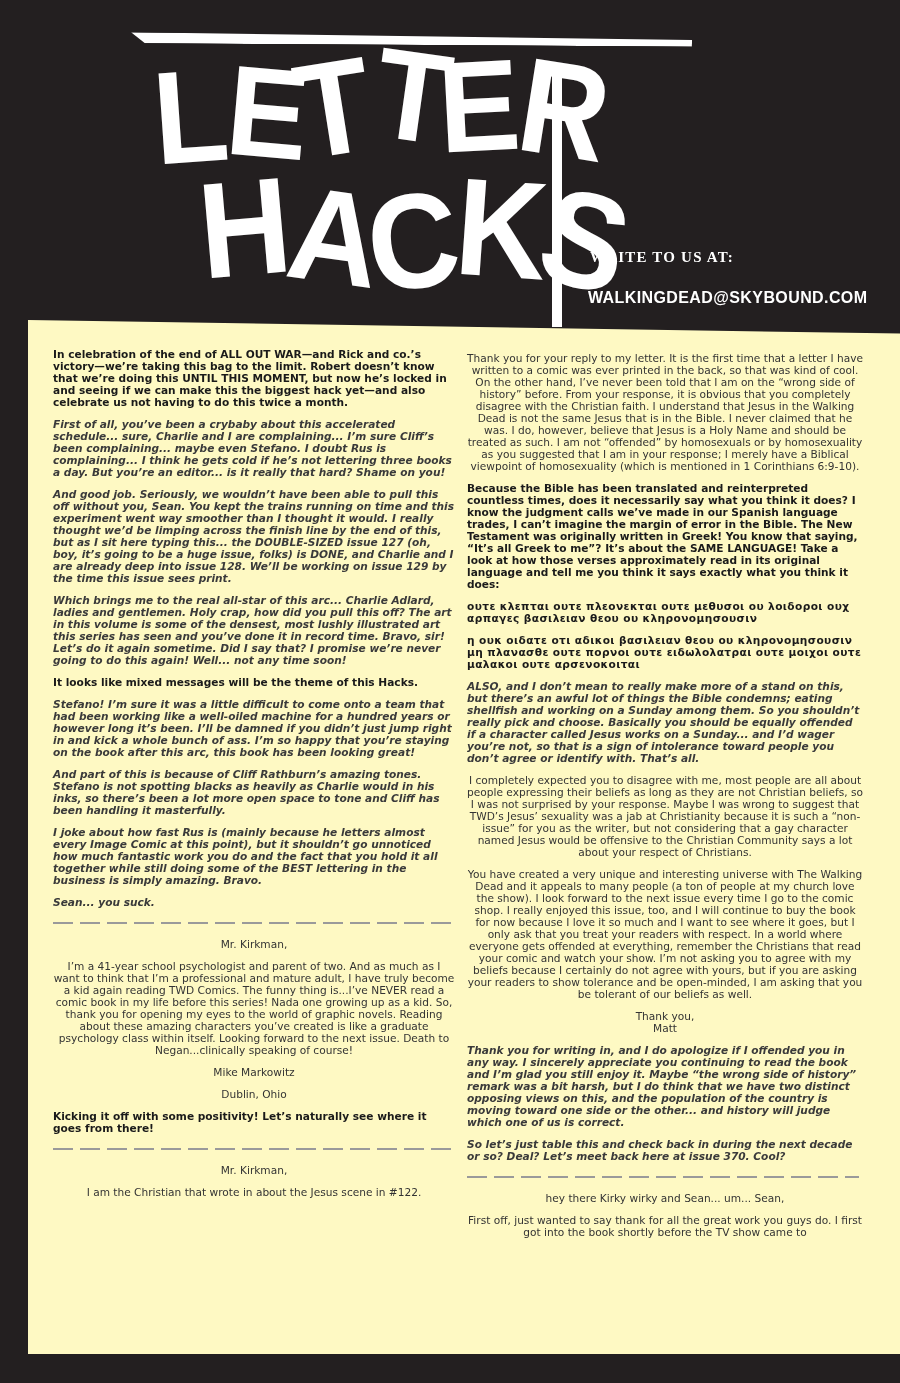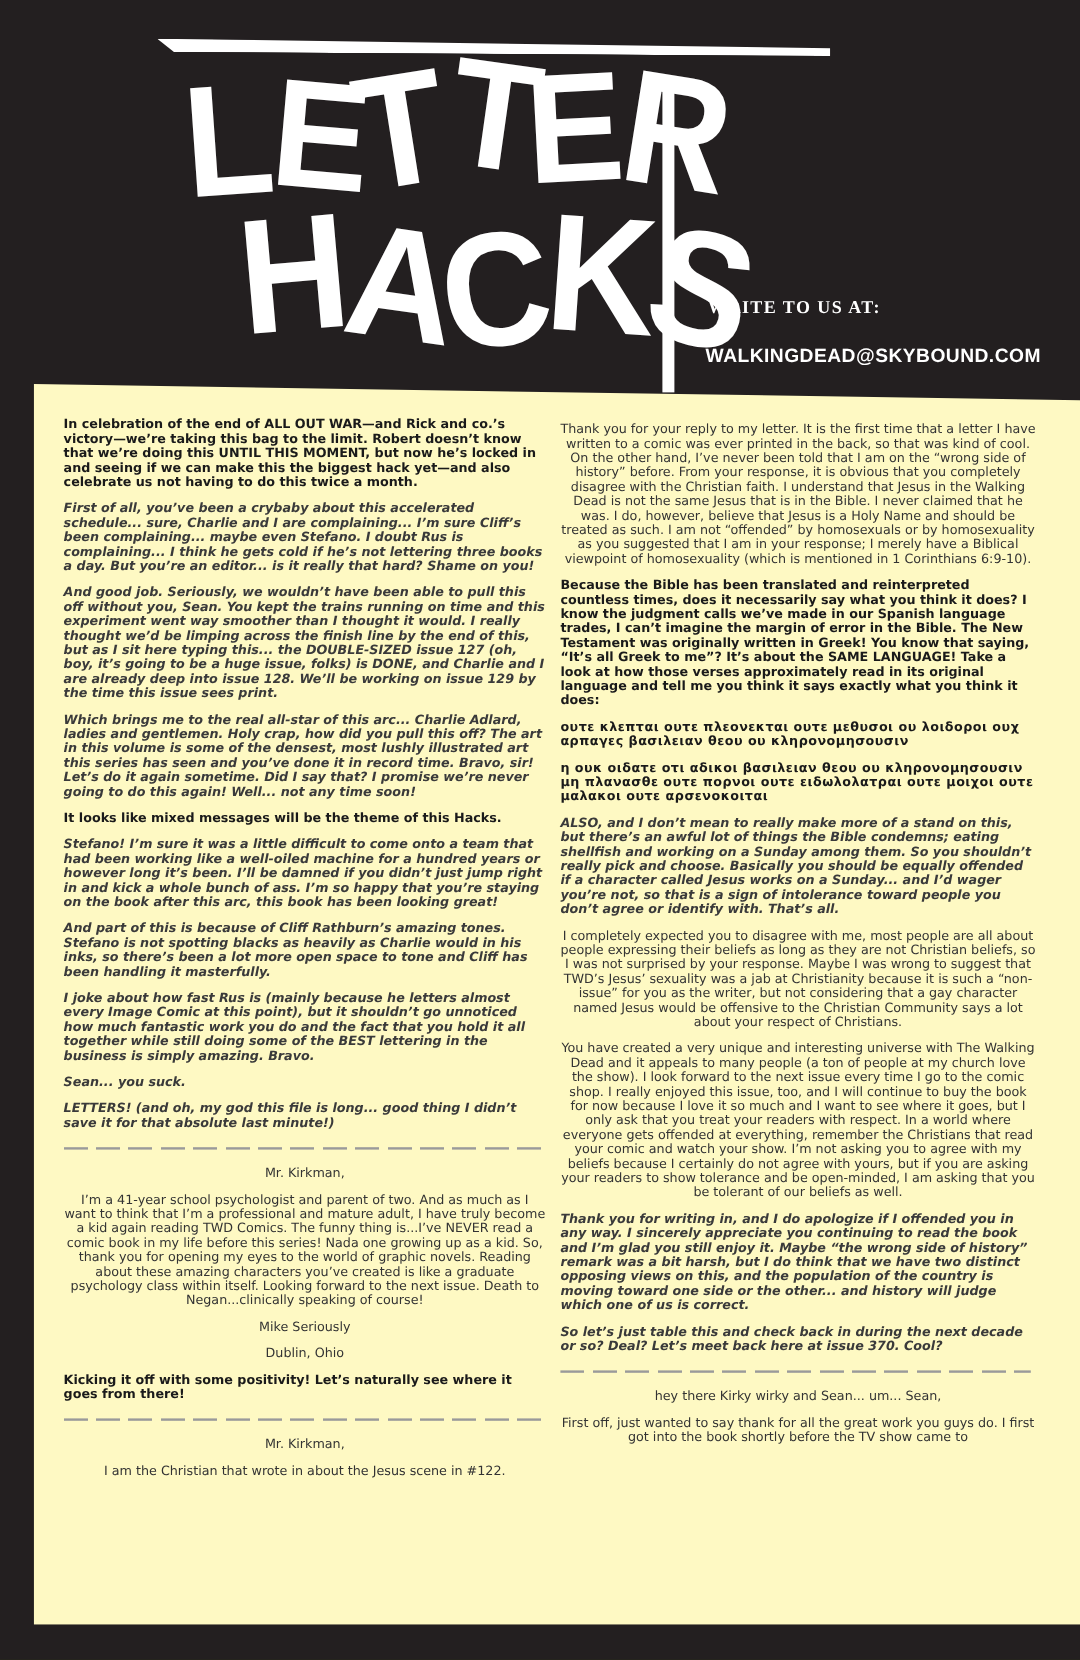--- a/index.html
+++ b/index.html
@@ -79,39 +79,40 @@
     <div class="col col-left">
         <p class="b">In celebration of the end of ALL OUT WAR—and Rick and co.’s victory—we’re taking this bag to the limit. Robert doesn’t know that we’re doing this UNTIL THIS MOMENT, but now he’s locked in and seeing if we can make this the biggest hack yet—and also celebrate us not having to do this twice a month.</p>
         <p class="bi">First of all, you’ve been a crybaby about this accelerated schedule... sure, Charlie and I are complaining... I’m sure Cliff’s been complaining... maybe even Stefano.  I doubt Rus is complaining... I think he gets cold if he’s not lettering three books a day.  But you’re an editor... is it really that hard?  Shame on you!</p>
         <p class="bi">And good job.  Seriously, we wouldn’t have been able to pull this off without you, Sean.  You kept the trains running on time and this experiment went way smoother than I thought it would.  I really thought we’d be limping across the finish line by the end of this, but as I sit here typing this... the DOUBLE-SIZED issue 127 (oh, boy, it’s going to be a huge issue, folks) is DONE, and Charlie and I are already deep into issue 128.  We’ll be working on issue 129 by the time this issue sees print.</p>
         <p class="bi">Which brings me to the real all-star of this arc... Charlie Adlard, ladies and gentlemen.  Holy crap, how did you pull this off?  The art in this volume is some of the densest, most lushly illustrated art this series has seen and you’ve done it in record time.  Bravo, sir!  Let’s do it again sometime.  Did I say that?  I promise we’re never going to do this again! Well... not any time soon!</p>
         <p class="b">It looks like mixed messages will be the theme of this Hacks.</p>
         <p class="bi">Stefano! I’m sure it was a little difficult to come onto a team that had been working like a well-oiled machine for a hundred years or however long it’s been.  I’ll be damned if you didn’t just jump right in and kick a whole bunch of ass. I’m so happy that you’re staying on the book after this arc, this book has been looking great!</p>
         <p class="bi">And part of this is because of Cliff Rathburn’s amazing tones.  Stefano is not spotting blacks as heavily as Charlie would in his inks, so there’s been a lot more open space to tone and Cliff has been handling it masterfully.</p>
         <p class="bi">I joke about how fast Rus is (mainly because he letters almost every Image Comic at this point), but it shouldn’t go unnoticed how much fantastic work you do and the fact that you hold it all together while still doing some of the BEST lettering in the business is simply amazing.  Bravo.</p>
         <p class="bi">Sean... you suck.</p>
-        <p class="bi">LETTERS!  (and oh, my god this file is long... good thing I didn’t save it for that absolute last minute!)</p>
         <div class="sep"></div>
         <p class="r">Mr. Kirkman,</p>
         <p class="r">I’m a 41-year school psychologist and parent of two. And as much as I want to think that I’m a professional and mature adult, I have truly become a kid again reading TWD Comics. The funny thing is...I’ve NEVER read a comic book in my life before this series! Nada one growing up as a kid. So, thank you for opening my eyes to the world of graphic novels. Reading about these amazing characters you’ve created is like a graduate psychology class within itself. Looking forward to the next issue. Death to Negan...clinically speaking of course!</p>
-        <p class="r">Mike Seriously</p>
+        <p class="r">Mike Markowitz</p>
         <p class="r">Dublin, Ohio</p>
         <p class="b">Kicking it off with some positivity! Let’s naturally see where it goes from there!</p>
         <div class="sep"></div>
         <p class="r">Mr. Kirkman,</p>
         <p class="r">I am the Christian that wrote in about the Jesus scene in #122.</p>
       </div>
     <div class="col col-right">
         <p class="r">Thank you for your reply to my letter. It is the first time that a letter I have written to a comic was ever printed in the back, so that was kind of cool. On the other hand, I’ve never been told that I am on the “wrong side of history” before. From your response, it is obvious that you completely disagree with the Christian faith. I understand that Jesus in the Walking Dead is not the same Jesus that is in the Bible. I never claimed that he was. I do, however, believe that Jesus is a Holy Name and should be treated as such. I am not “offended” by homosexuals or by homosexuality as you suggested that I am in your response; I merely have a Biblical viewpoint of homosexuality (which is mentioned in 1 Corinthians 6:9-10).</p>
         <p class="b">Because the Bible has been translated and reinterpreted countless times, does it necessarily say what you think it does? I know the judgment calls we’ve made in our Spanish language trades, I can’t imagine the margin of error in the Bible. The New Testament was originally written in Greek! You know that saying, “It’s all Greek to me”? It’s about the SAME LANGUAGE! Take a look at how those verses approximately read in its original language and tell me you think it says exactly what you think it does:</p>
         <p class="gk">ουτε κλεπται ουτε πλεονεκται ουτε μεθυσοι ου λοιδοροι ουχ αρπαγες βασιλειαν θεου ου κληρονομησουσιν</p>
         <p class="gk">η ουκ οιδατε οτι αδικοι βασιλειαν θεου ου κληρονομησουσιν μη πλανασθε ουτε πορνοι ουτε ειδωλολατραι ουτε μοιχοι ουτε μαλακοι ουτε αρσενοκοιται</p>
         <p class="bi">ALSO, and I don’t mean to really make more of a stand on this, but there’s an awful lot of things the Bible condemns; eating shellfish and working on a Sunday among them.  So you shouldn’t really pick and choose.  Basically you should be equally offended if a character called Jesus works on a Sunday... and I’d wager you’re not, so that is a sign of intolerance toward people you don’t agree or identify with. That’s all.</p>
         <p class="r">I completely expected you to disagree with me, most people are all about people expressing their beliefs as long as they are not Christian beliefs, so I was not surprised by your response. Maybe I was wrong to suggest that TWD’s Jesus’ sexuality was a jab at Christianity because it is such a “non-issue” for you as the writer, but not considering that a gay character named Jesus would be offensive to the Christian Community says a lot about your respect of Christians.</p>
         <p class="r">You have created a very unique and interesting universe with The Walking Dead and it appeals to many people (a ton of people at my church love the show). I look forward to the next issue every time I go to the comic shop. I really enjoyed this issue, too, and I will continue to buy the book for now because I love it so much and I want to see where it goes, but I only ask that you treat your readers with respect. In a world where everyone gets offended at everything, remember the Christians that read your comic and watch your show. I’m not asking you to agree with my beliefs because I certainly do not agree with yours, but if you are asking your readers to show tolerance and be open-minded, I am asking that you be tolerant of our beliefs as well.</p>
+        <p class="r">Thank you,
+Matt</p>
         <p class="bi">Thank you for writing in, and I do apologize if I offended you in any way.  I sincerely appreciate you continuing to read the book and I’m glad you still enjoy it.  Maybe “the wrong side of history” remark was a bit harsh, but I do think that we have two distinct opposing views on this, and the population of the country is moving toward one side or the other... and history will judge which one of us is correct.</p>
         <p class="bi">So let’s just table this and check back in during the next decade or so?  Deal?  Let’s meet back here at issue 370. Cool?</p>
         <div class="sep"></div>
         <p class="r">hey there Kirky wirky and Sean... um... Sean,</p>
         <p class="r">First off, just wanted to say thank for all the great work you guys do.  I first got into the book shortly before the TV show came to</p>
       </div>
   </div>
 
 </div>
 

